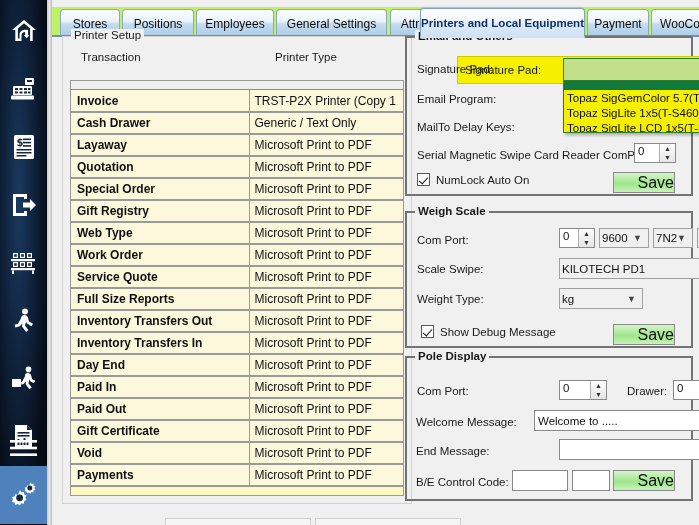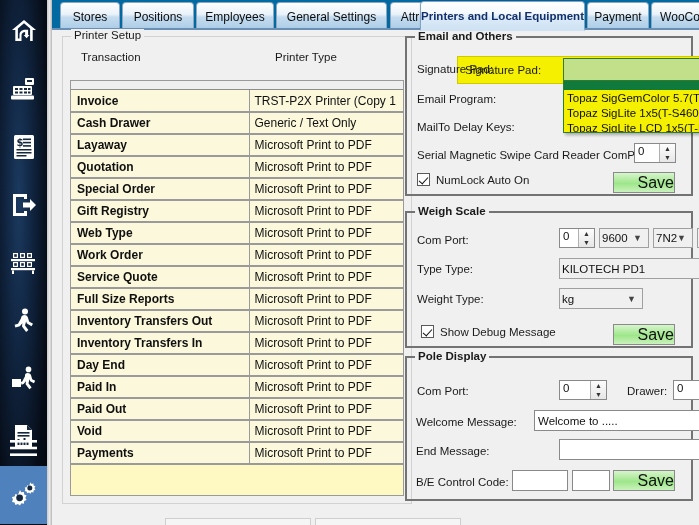--- a/index.html
+++ b/index.html
@@ -29,22 +29,22 @@
     position: absolute; left: 47px; top: 0; width: 652px; height: 525px;
     background: #f0f0f0;
   }
   #winedge {
     position: absolute; left: 0; top: 0; width: 5px; height: 525px;
     background: linear-gradient(to right,#c8c8c8,#eaeaea,#b8b8b8);
   }
 
   
   #tabstrip {
-    position: absolute; left: 5px; top: 0; width: 647px; height: 30px;
-    background: #0369a1;
+    position: absolute; left: 5px; top: 7px; width: 647px; height: 30px;
+    background: #bef264;
   }
   #tabstrip::after {
     content:""; position:absolute; left:0; bottom:0; width:100%; height:2px;
     background:#6a8fb5;
   }
   .tab {
     position: absolute; top: 2px; height: 28px;
     display: flex; align-items: center; justify-content: center;
     font-size: 12px; color: #0d0d0d;
     border: 1px solid #8ba7c4; border-bottom: none;
@@ -417,20 +417,24 @@
             </tr>
             <tr>
               <td class="c0">Paid In</td>
               <td class="c1">Microsoft Print to PDF</td>
             </tr>
             <tr>
               <td class="c0">Paid Out</td>
               <td class="c1">Microsoft Print to PDF</td>
             </tr>
             <tr>
+              <td class="c0">Gift Certificate</td>
+              <td class="c1">Microsoft Print to PDF</td>
+            </tr>
+            <tr>
               <td class="c0">Void</td>
               <td class="c1">Microsoft Print to PDF</td>
             </tr>
             <tr>
               <td class="c0">Payments</td>
               <td class="c1">Microsoft Print to PDF</td>
             </tr>
           </tbody>
       </table>
     </div>
@@ -478,21 +482,21 @@
         <span class="arw">▼</span>
     </div>
     <div class="combo" style="left:606px;top:228px;width:40px;height:20px">
       <span>7N2</span>
         <span class="arw">▼</span>
     </div>
     <div class="combo" style="left:650px;top:228px;width:38px;height:20px">
       <span></span>
     </div>
 
-    <span class="lbl" style="left:370px;top:263px">Type Type:</span>
+    <span class="lbl" style="left:370px;top:263px">Scale Swipe:</span>
     <div class="combo" style="left:512px;top:258px;width:176px;height:21px">
       <span>KILOTECH PD1</span>
     </div>
 
     <span class="lbl" style="left:370px;top:293px">Weight Type:</span>
     <div class="combo" style="left:512px;top:288px;width:84px;height:21px">
       <span>kg</span>
         <span class="arw">▼</span>
     </div>
 

